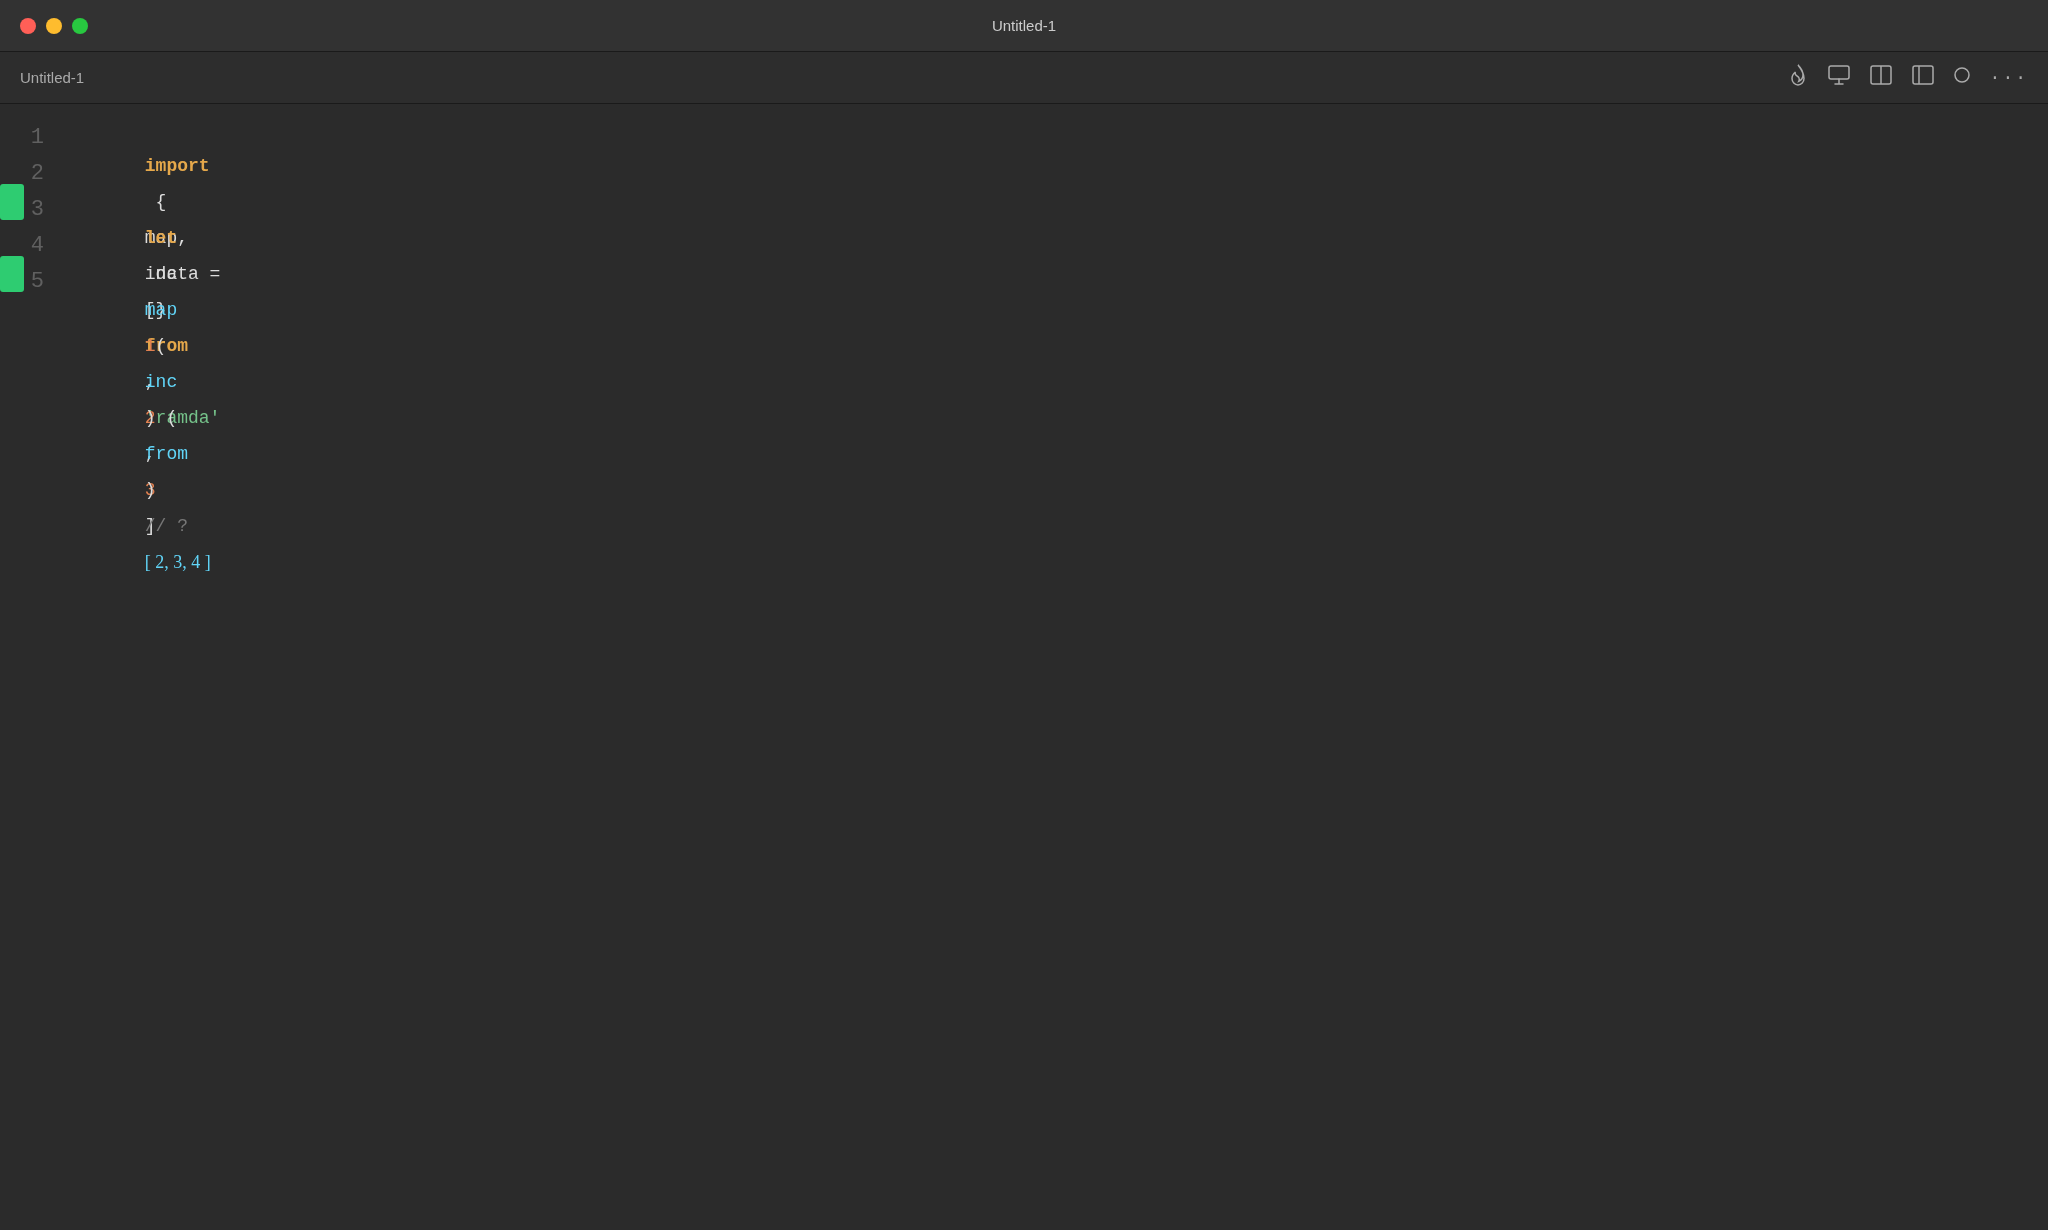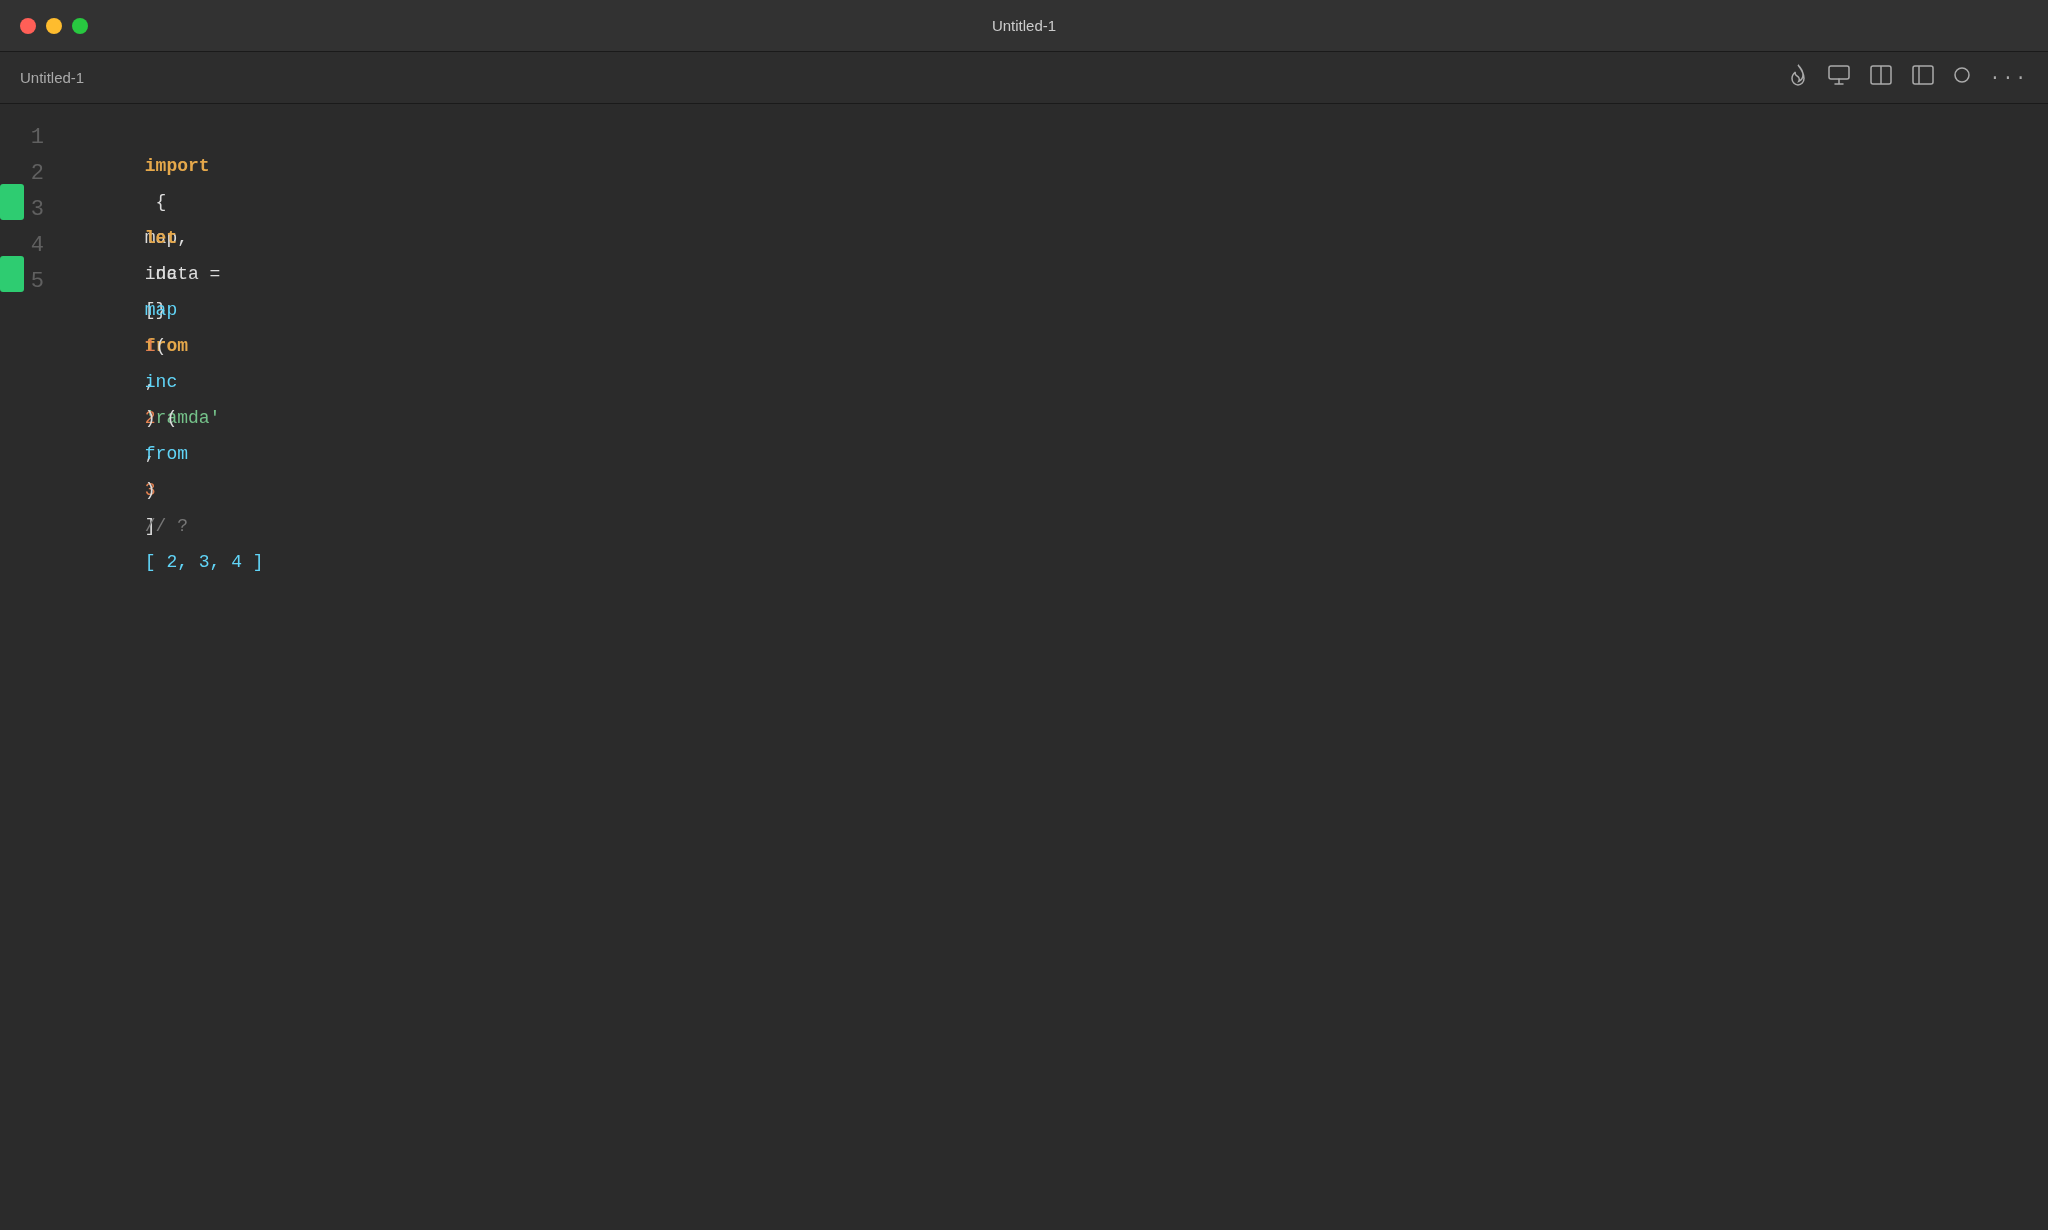--- a/index.html
+++ b/index.html
@@ -153,21 +153,21 @@
     
     .kw-import { color: #e5a84b; font-weight: bold; }
     .kw-from   { color: #e5a84b; font-weight: bold; }
     .kw-let    { color: #e5a84b; font-weight: bold; }
     .punctuation { color: #dddddd; }
     .identifier { color: #dddddd; }
     .fn-name   { color: #61d5f8; }
     .string    { color: #75c28a; }
     .number    { color: #e08050; }
     .comment   { color: #777777; }
-    .result    { color: #61d5f8; }
+    .result    { color: #61d5f8; font-family: Liberation Serif, serif; }
 
     .scrollbar {
       width: 8px;
       background-color: #2b2b2b;
     }
   </style>
 </head>
 <body>
 
 <div class="title-bar">

